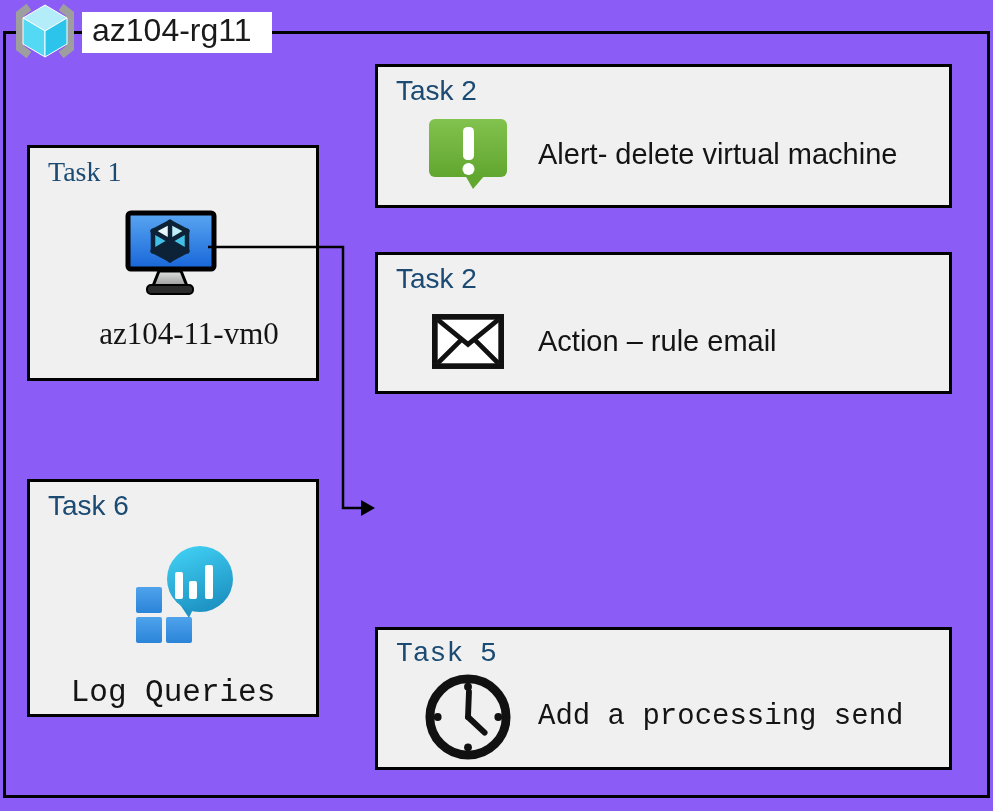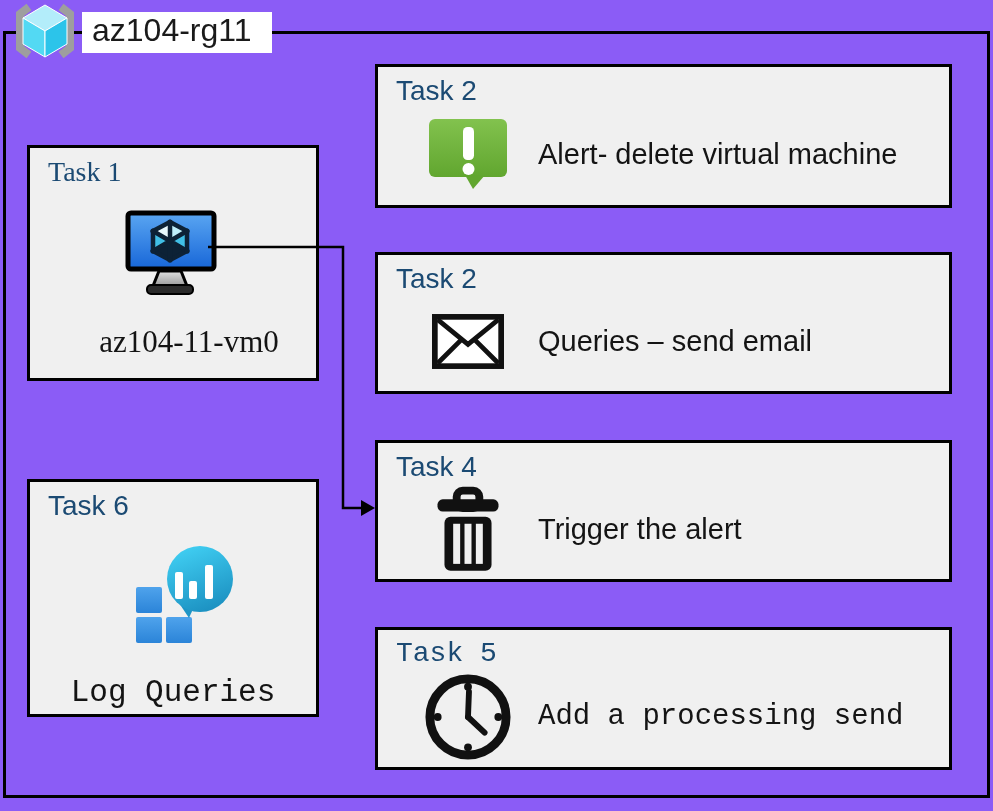--- a/index.html
+++ b/index.html
@@ -23,21 +23,21 @@
   .box-task5{left:375px;top:627px;width:577px;height:143px;font-family:Liberation Mono, monospace;}
   .box-task6{left:27px;top:450px;width:292px;height:238px;margin-top:29px;}
 
   .row{position:absolute;left:44px;right:10px;top:44px;bottom:8px;
        display:flex;align-items:center;}
   .icon-slot{width:92px;display:flex;justify-content:center;align-items:center;flex:0 0 92px;}
   .body-text{margin-left:24px;font-size:29px;color:#141414;white-space:nowrap;}
 
   .vm-icon{position:absolute;left:95px;top:62px;}
   .caption{position:absolute;left:0;right:0;text-align:center;font-size:31px;color:#141414;}
-  .cap-task1{top:176px;padding-left:32px;}
+  .cap-task1{top:168px;padding-left:32px;}
   .log-icon{position:absolute;left:102px;top:62px;}
   .cap-task6{top:193px;font-family:Liberation Mono, monospace;}
 
   .connector{position:absolute;left:0;top:0;width:993px;height:811px;
              z-index:4;pointer-events:none;}
 </style>
 </head>
 <body>
 
 <div class="canvas">
@@ -116,40 +116,24 @@
   <div class="box box-task3">
     <div class="tlabel">Task 2</div>
     <div class="row">
       <span class="icon-slot">
         <svg width="72" height="55" viewBox="0 0 76 58">
           <rect x="3" y="3" width="70" height="52" fill="#fff" stroke="#111" stroke-width="6"></rect>
           <path d="M6,6 L38,32 L70,6" fill="none" stroke="#111" stroke-width="5"></path>
           <path d="M6,52 L30,28 M70,52 L46,28" fill="none" stroke="#111" stroke-width="5"></path>
         </svg>
       </span>
-      <span class="body-text">Queries – send email</span>
+      <span class="body-text">Action – rule email</span>
     </div>
   </div>
 
-  <div class="box box-task4">
-    <div class="tlabel">Task 4</div>
-    <div class="row">
-      <span class="icon-slot">
-        <svg width="68" height="88" viewBox="0 0 78 100">
-          <rect x="26" y="6" width="26" height="20" rx="7" fill="none" stroke="#111" stroke-width="9"></rect>
-          <rect x="4" y="16" width="70" height="14" rx="6" fill="#111"></rect>
-          <rect x="12" y="36" width="54" height="62" rx="7" fill="#111"></rect>
-          <rect x="22" y="44" width="8" height="46" fill="#f0f0f0"></rect>
-          <rect x="35" y="44" width="8" height="46" fill="#f0f0f0"></rect>
-          <rect x="48" y="44" width="8" height="46" fill="#f0f0f0"></rect>
-        </svg>
-      </span>
-      <span class="body-text">Trigger the alert</span>
-    </div>
-  </div>
 
   <div class="box box-task5">
     <div class="tlabel">Task 5</div>
     <div class="row">
       <span class="icon-slot">
         <svg width="88" height="88" viewBox="0 0 90 90">
           <circle cx="45" cy="45" r="39" fill="none" stroke="#111" stroke-width="9"></circle>
           <circle cx="45" cy="14" r="4" fill="#111"></circle>
           <circle cx="76" cy="45" r="4" fill="#111"></circle>
           <circle cx="45" cy="76" r="4" fill="#111"></circle>

